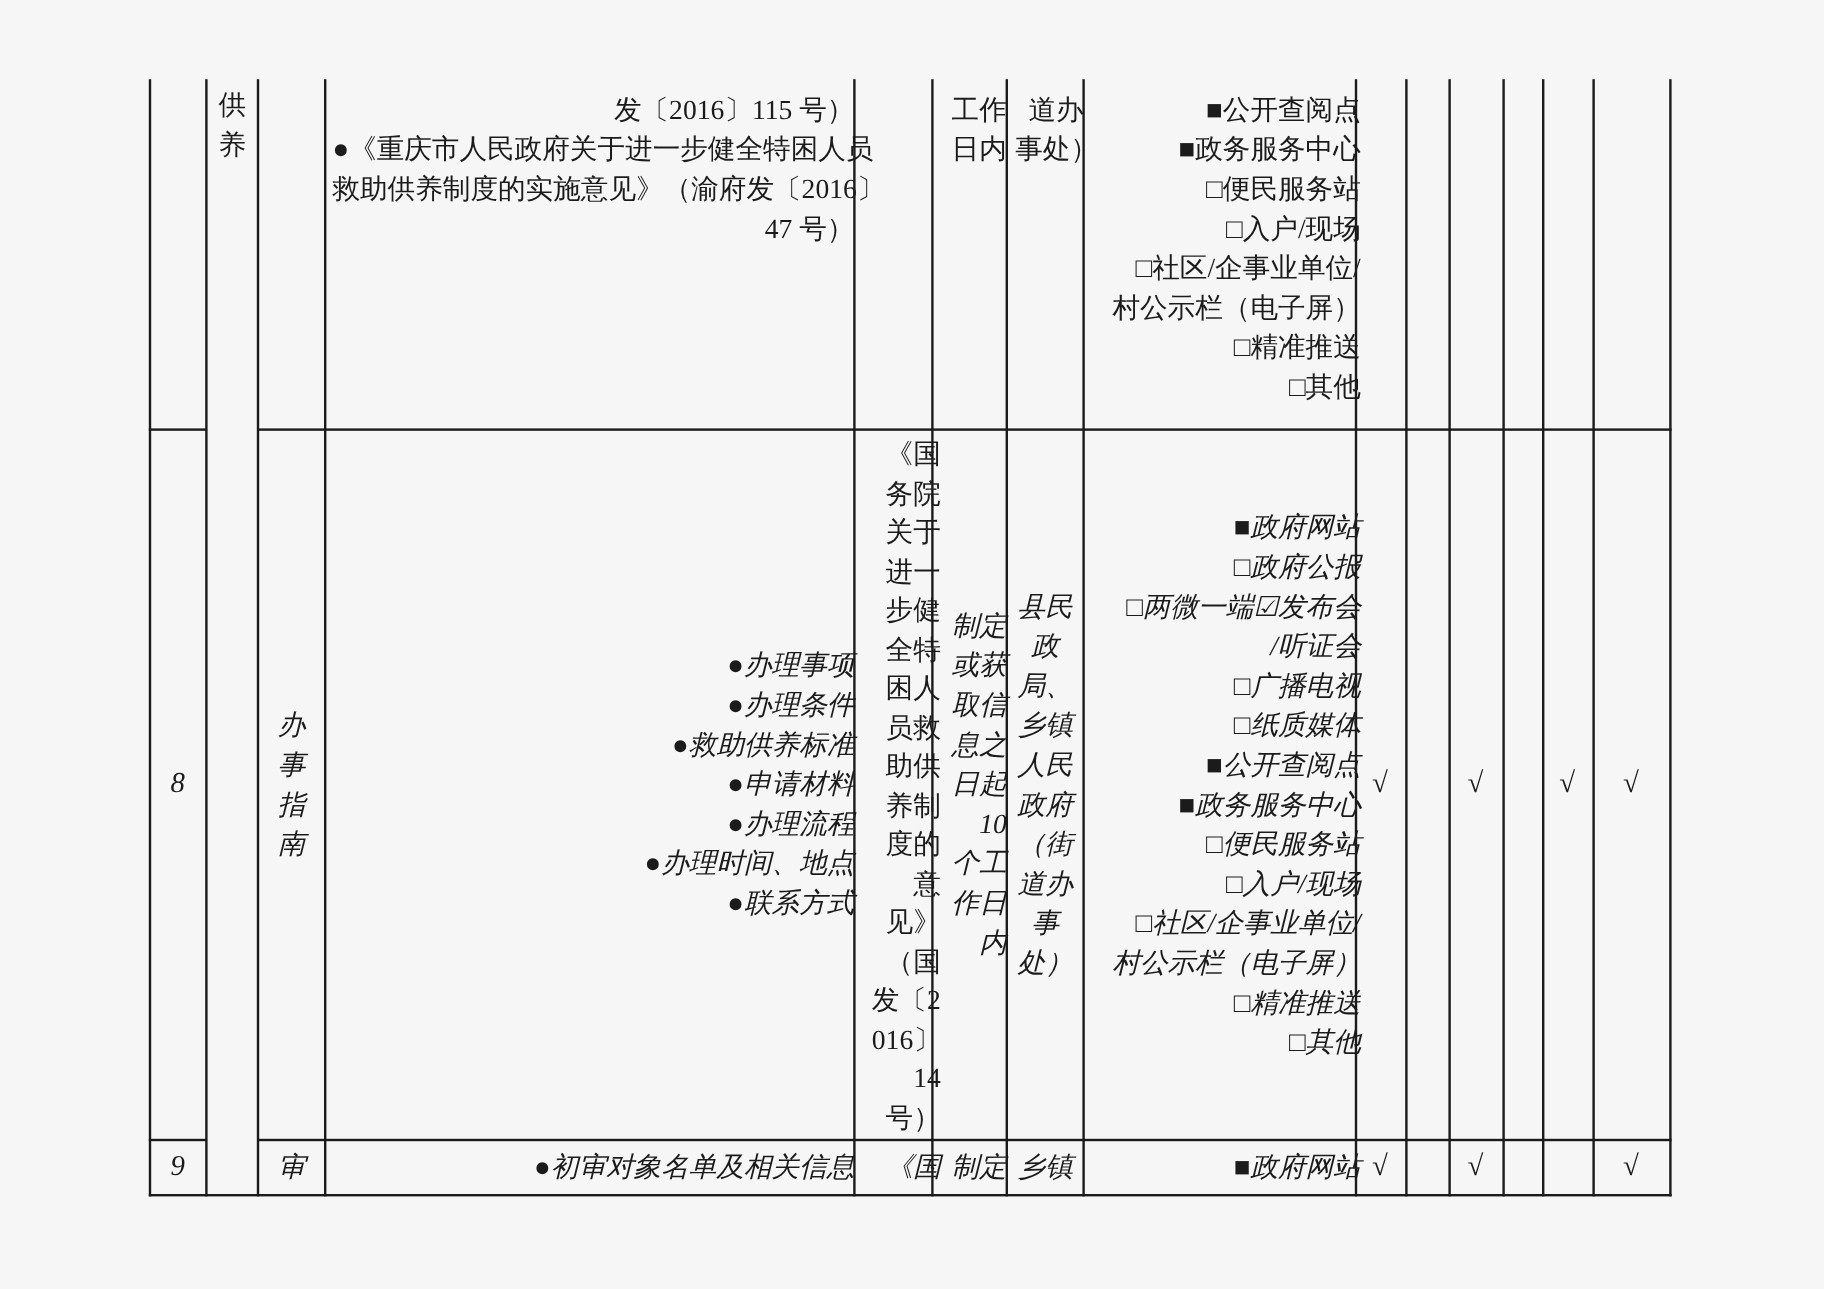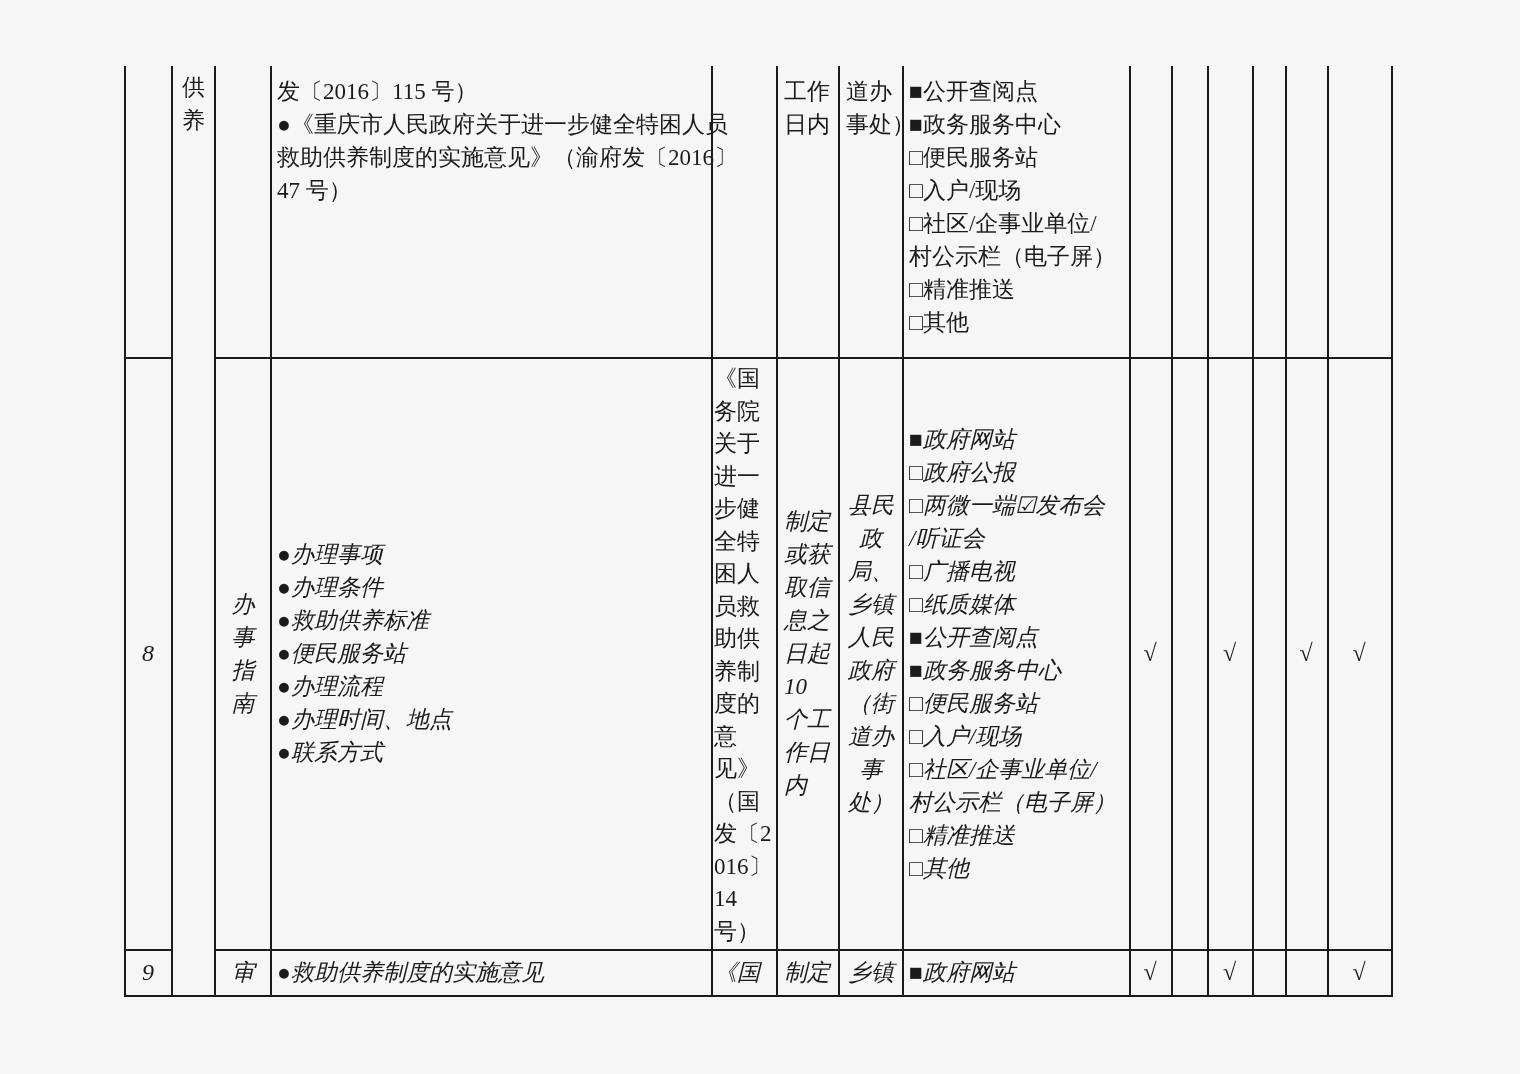--- a/index.html
+++ b/index.html
@@ -12,20 +12,21 @@
     overflow:hidden;
   }
   .tbl{position:absolute;left:124px;top:66px;width:1269px;height:931px;}
   .vl{position:absolute;top:0;height:931px;width:2px;background:#1b1b1b;}
   .hl{position:absolute;height:2px;background:#1b1b1b;}
   .cell{
     position:absolute;
     font-size:23px;
     line-height:33px;
     white-space:pre;
+    text-align:right;
   }
   .vc{display:flex;flex-direction:column;justify-content:center;font-style:italic;}
   .hc{text-align:center;}
   .basis8{line-height:32.5px;}
   .raise{padding-bottom:38px;}
   .num{font-size:24px;}
   .chk{font-size:24px;}
 </style>
 </head>
 <body>
@@ -82,21 +83,21 @@
     <div class="cell vc hc chk" style="left:1203px;top:0;width:64px;height:291px"></div>
 
     <div class="cell vc hc num" style="left:0;top:292px;width:48px;height:591px">8</div>
     <div class="cell vc hc" style="left:91px;top:292px;width:56px;height:591px">办
 事
 指
 南</div>
     <div class="cell vc" style="left:153px;top:292px;width:435px;height:591px">●办理事项
 ●办理条件
 ●救助供养标准
-●便民服务站
+●申请材料
 ●办理流程
 ●办理时间、地点
 ●联系方式</div>
     <div class="cell basis8" style="left:590px;top:297px;width:70px">《国
 务院
 关于
 进一
 步健
 全特
 困人
@@ -146,21 +147,21 @@
 □其他</div>
     <div class="cell vc hc chk" style="left:1005px;top:292px;width:42px;height:591px">√</div>
     <div class="cell vc hc chk" style="left:1047px;top:292px;width:36px;height:591px"></div>
     <div class="cell vc hc chk" style="left:1083px;top:292px;width:45px;height:591px">√</div>
     <div class="cell vc hc chk" style="left:1128px;top:292px;width:33px;height:591px"></div>
     <div class="cell vc hc chk raise" style="left:1161px;top:292px;width:42px;height:591px">√</div>
     <div class="cell vc hc chk" style="left:1203px;top:292px;width:64px;height:591px">√</div>
 
     <div class="cell vc hc num" style="left:0;top:884px;width:48px;height:45px">9</div>
     <div class="cell vc hc" style="left:91px;top:884px;width:56px;height:45px">审</div>
-    <div class="cell vc" style="left:153px;top:884px;width:435px;height:45px">●救助供养制度的实施意见</div>
+    <div class="cell vc" style="left:153px;top:884px;width:435px;height:45px">●初审对象名单及相关信息</div>
     <div class="cell vc" style="left:590px;top:884px;width:70px;height:45px">《国</div>
     <div class="cell vc" style="left:660px;top:884px;width:55px;height:45px">制定</div>
     <div class="cell vc hc" style="left:715px;top:884px;width:64px;height:45px">乡镇</div>
     <div class="cell vc" style="left:785px;top:884px;width:225px;height:45px">■政府网站</div>
     <div class="cell vc hc chk" style="left:1005px;top:884px;width:42px;height:45px">√</div>
     <div class="cell vc hc chk" style="left:1047px;top:884px;width:36px;height:45px"></div>
     <div class="cell vc hc chk" style="left:1083px;top:884px;width:45px;height:45px">√</div>
     <div class="cell vc hc chk" style="left:1128px;top:884px;width:33px;height:45px"></div>
     <div class="cell vc hc chk" style="left:1161px;top:884px;width:42px;height:45px"></div>
     <div class="cell vc hc chk" style="left:1203px;top:884px;width:64px;height:45px">√</div>

